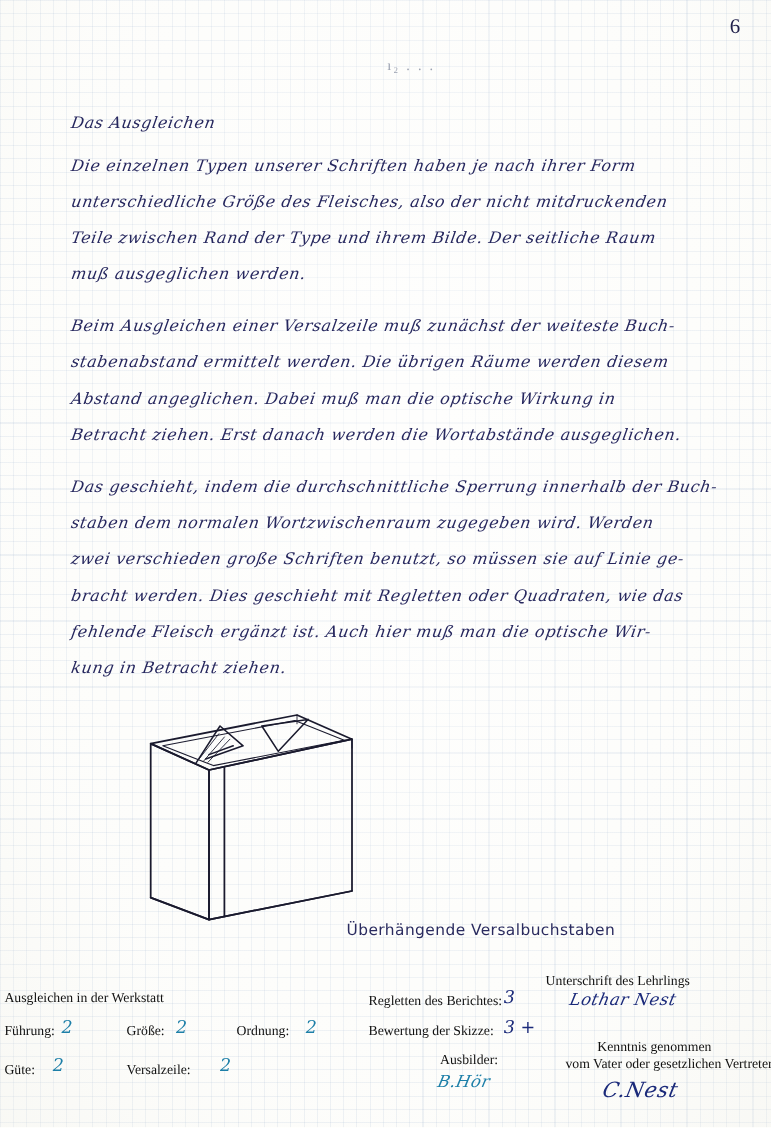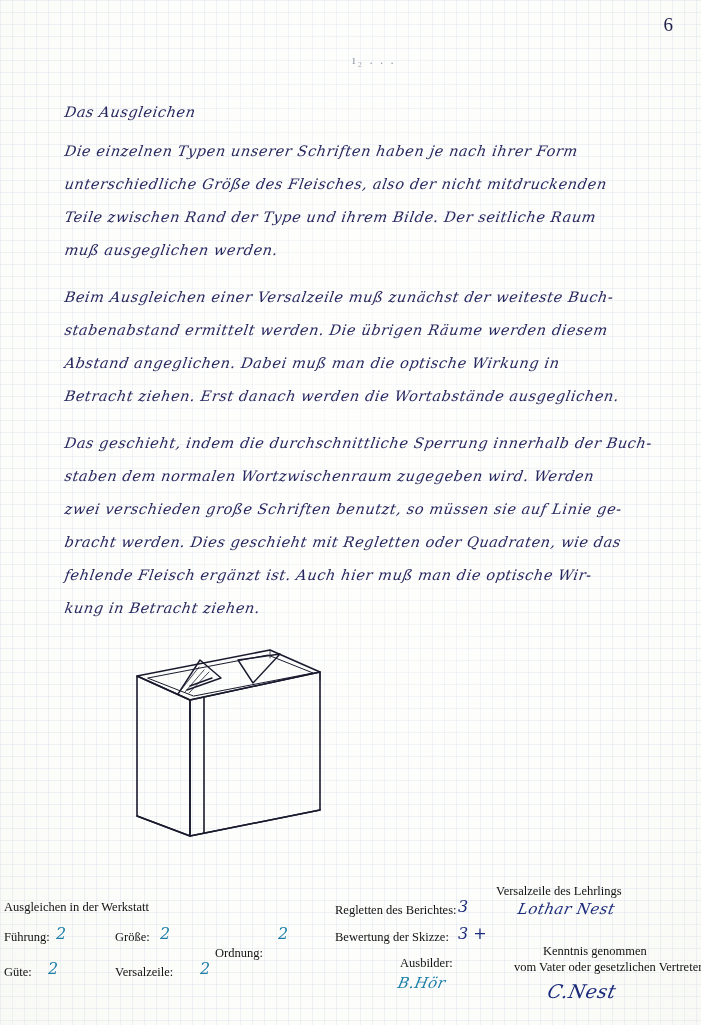--- a/index.html
+++ b/index.html
@@ -195,48 +195,49 @@
         <path d="M58 74 L80 40 L101 58 L67 70 M70 66 L92 58" stroke-width="1.4"></path>
 
         <path d="M118 40 L133 63 L160 34 M118 40 L160 34" stroke-width="1.4"></path>
 
         <path d="M61 70 L79 47 M65 72 L84 50 M69 73 L89 52" stroke-width="0.8"></path>
 
         <path d="M150 30 L150 38 M200 52 L200 60" stroke-width="0.8"></path>
       </g>
     </svg>
   </div>
+  <div class="caption">Überhängende Versalbuchstaben</div>
 
   <div id="footer">
     <div class="f-label" style="left:4px; top:22px; font-weight:normal;">Ausgleichen in der Werkstatt</div>
 
     <div class="f-label" style="left:4px; top:52px;">Führung:</div>
     <div class="f-value" style="left:56px; top:46px;">2</div>
 
     <div class="f-label" style="left:115px; top:52px;">Größe:</div>
     <div class="f-value" style="left:160px; top:46px;">2</div>
 
-    <div class="f-label" style="left:215px; top:68px;">Ordnung:</div>
+    <div class="f-label" style="left:215px; top:52px;">Ordnung:</div>
     <div class="f-value" style="left:278px; top:46px;">2</div>
 
     <div class="f-label" style="left:4px; top:87px;">Güte:</div>
     <div class="f-value" style="left:48px; top:81px;">2</div>
 
     <div class="f-label" style="left:115px; top:87px;">Versalzeile:</div>
     <div class="f-value" style="left:200px; top:81px;">2</div>
 
     <div class="f-label" style="left:335px; top:25px;">Regletten des Berichtes:</div>
     <div class="f-value ink-dark" style="left:458px; top:19px;">3</div>
 
     <div class="f-label" style="left:335px; top:52px;text-align:right;">Bewertung der Skizze:</div>
     <div class="f-value ink-dark" style="left:458px; top:46px;">3 +</div>
 
     <div class="f-label" style="left:400px; top:78px;">Ausbilder:</div>
     <div class="sig" style="left:398px; top:96px; color:#1d7fa8;">B.Hör</div>
 
-    <div class="f-label" style="left:496px; top:6px;">Versalzeile des Lehrlings</div>
+    <div class="f-label" style="left:496px; top:6px;">Unterschrift des Lehrlings</div>
     <div class="sig" style="left:518px; top:22px;">Lothar Nest</div>
 
     <div class="f-label" style="left:543px; top:66px;">Kenntnis genommen</div>
     <div class="f-label" style="left:514px; top:82px;">vom Vater oder gesetzlichen Vertreter:</div>
     <div class="sig sig-big" style="left:548px; top:102px;">C.Nest</div>
   </div>
 </div>
 
 </body></html>

